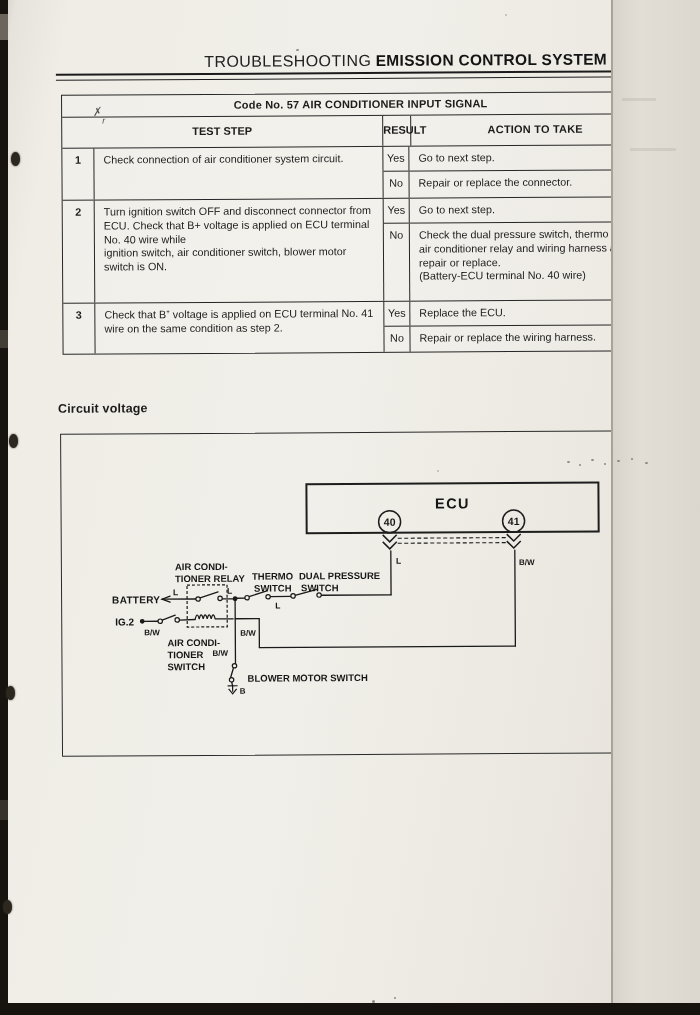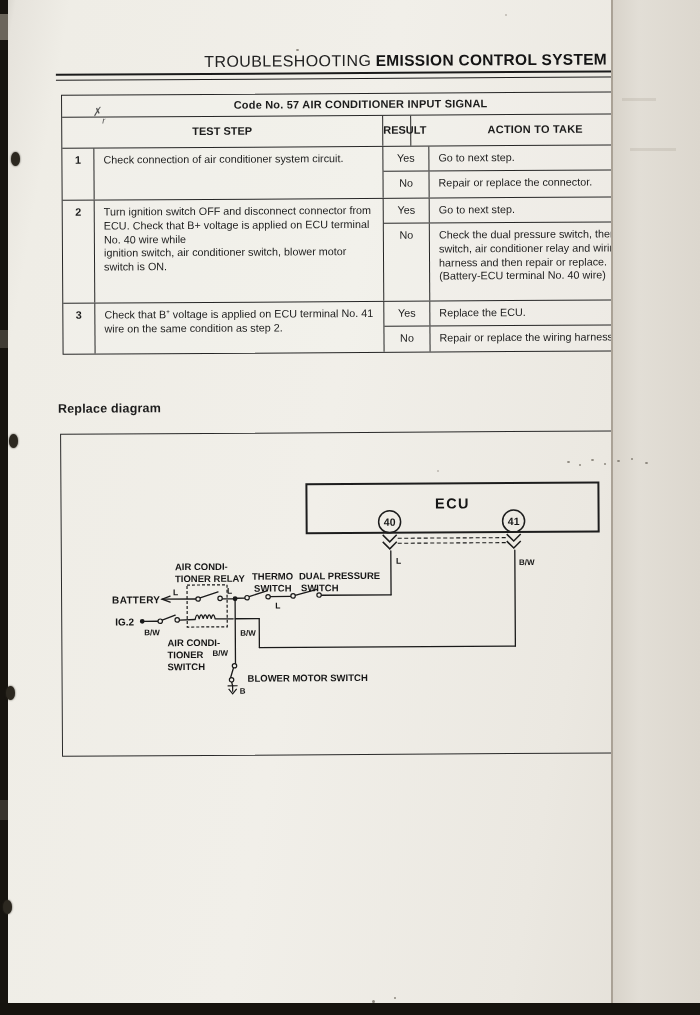--- a/index.html
+++ b/index.html
@@ -35,21 +35,21 @@
   .th-test{width:321px;border-right:1.4px solid #262626;text-align:center;padding-top:8px;}
   .th-res{width:28px;border-right:1.4px solid #262626;text-align:left;padding-top:8px;}
   .th-act{flex:1;text-align:center;padding-top:8px;letter-spacing:.2px;}
   .step{display:flex;border-bottom:1.4px solid #262626;font-size:10.8px;line-height:1.28;}
   .step:last-child{border-bottom:none;}
   .c-num{width:32px;border-right:1.4px solid #262626;text-align:center;padding-top:5px;font-weight:700;}
   .c-test{width:289px;border-right:1.4px solid #262626;padding:5px 8px 4px 9px;white-space:pre-line;}
   .c-out{flex:1;display:flex;flex-direction:column;}
   .outcome{display:flex;}
   .outcome.first{border-bottom:1.4px solid #262626;}
-  .c-res{width:46px;border-right:1.4px solid #262626;text-align:center;padding-top:5px;}
+  .c-res{width:26px;border-right:1.4px solid #262626;text-align:center;padding-top:5px;}
   .c-act{flex:1;padding:5px 6px 4px 9px;white-space:pre-line;}
   
   .circuit-heading{position:absolute;left:58px;top:400px;font-size:12.5px;font-weight:700;letter-spacing:.2px;}
   .diagram-box{position:absolute;left:60px;top:432px;width:602px;height:321px;border:1.6px solid #2a2a2a;}
   .fig-num{position:absolute;left:598px;top:755px;width:64px;text-align:right;font-size:9.5px;letter-spacing:.5px;color:#222;}
   .handmark{position:absolute;color:#3a3a3a;font-style:italic;}
   svg text{font-family:"Liberation Sans",sans-serif;font-weight:700;fill:#161616;}
 </style>
 </head>
 <body>
@@ -114,21 +114,21 @@
           <div class="c-act">Replace the ECU.</div>
         </div>
         <div class="outcome" style="min-height:25px;">
           <div class="c-res">No</div>
           <div class="c-act">Repair or replace the wiring harness.</div>
         </div>
       </div>
     </div>
   </div>
 
-  <div class="circuit-heading">Replace diagram</div>
+  <div class="circuit-heading">Circuit voltage</div>
 
   <div class="diagram-box">
     <svg width="602" height="321" viewBox="0 0 602 321">
 
       <rect x="245" y="51" width="292" height="49" fill="none" stroke="#1d1d1d" stroke-width="2"></rect>
       <text x="391" y="76" font-size="14.5" letter-spacing="1.5" text-anchor="middle">ECU</text>
 
       <circle cx="328" cy="89" r="11" fill="none" stroke="#1d1d1d" stroke-width="1.5"></circle>
       <text x="328" y="93" font-size="10.5" text-anchor="middle">40</text>
       <circle cx="452" cy="89" r="11" fill="none" stroke="#1d1d1d" stroke-width="1.5"></circle>

